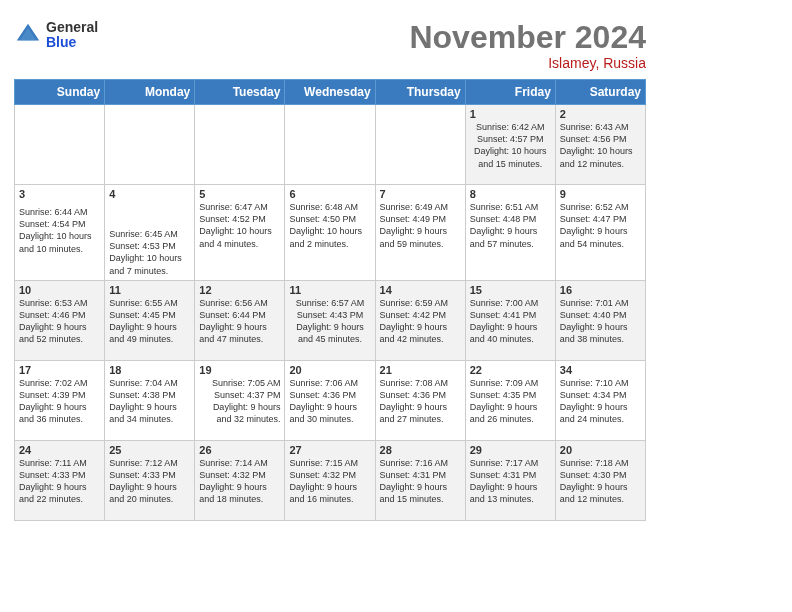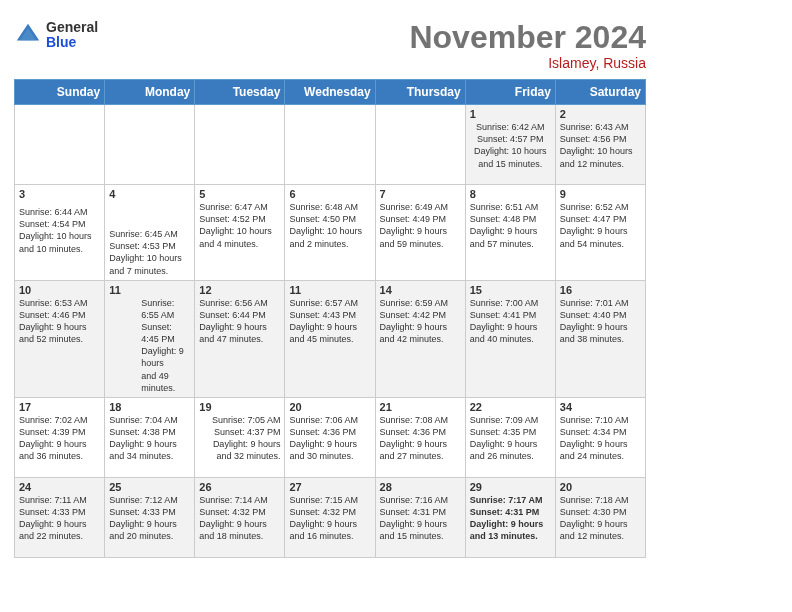--- a/index.html
+++ b/index.html
@@ -208,35 +208,35 @@
         <tr>
           <td>
             <span class="day-number">10</span>
             <div class="day-info" style="white-space: pre-line;">Sunrise: 6:53 AM
 Sunset: 4:46 PM
 Daylight: 9 hours
 and 52 minutes.</div>
           </td>
           <td>
             <span class="day-number">11</span>
-            <div class="day-info" style="white-space: pre-line; margin-left: 32px;">Sunrise: 6:55 AM
+            <div class="day-info" style="white-space: pre-line;">Sunrise: 6:55 AM
 Sunset: 4:45 PM
 Daylight: 9 hours
 and 49 minutes.</div>
           </td>
           <td>
             <span class="day-number">12</span>
             <div class="day-info" style="white-space: pre-line;">Sunrise: 6:56 AM
 Sunset: 6:44 PM
 Daylight: 9 hours
 and 47 minutes.</div>
           </td>
           <td>
             <span class="day-number">11</span>
-            <div class="day-info" style="white-space: pre-line;">Sunrise: 6:57 AM
+            <div class="day-info" style="white-space: pre-line; text-align: center;">Sunrise: 6:57 AM
 Sunset: 4:43 PM
 Daylight: 9 hours
 and 45 minutes.</div>
           </td>
           <td>
             <span class="day-number">14</span>
             <div class="day-info" style="white-space: pre-line;">Sunrise: 6:59 AM
 Sunset: 4:42 PM
 Daylight: 9 hours
 and 42 minutes.</div>
@@ -338,21 +338,21 @@
           </td>
           <td>
             <span class="day-number">28</span>
             <div class="day-info" style="white-space: pre-line;">Sunrise: 7:16 AM
 Sunset: 4:31 PM
 Daylight: 9 hours
 and 15 minutes.</div>
           </td>
           <td>
             <span class="day-number">29</span>
-            <div class="day-info" style="white-space: pre-line; font-weight: bold;">Sunrise: 7:17 AM
+            <div class="day-info" style="white-space: pre-line;">Sunrise: 7:17 AM
 Sunset: 4:31 PM
 Daylight: 9 hours
 and 13 minutes.</div>
           </td>
           <td>
             <span class="day-number">20</span>
             <div class="day-info" style="white-space: pre-line;">Sunrise: 7:18 AM
 Sunset: 4:30 PM
 Daylight: 9 hours
 and 12 minutes.</div>

